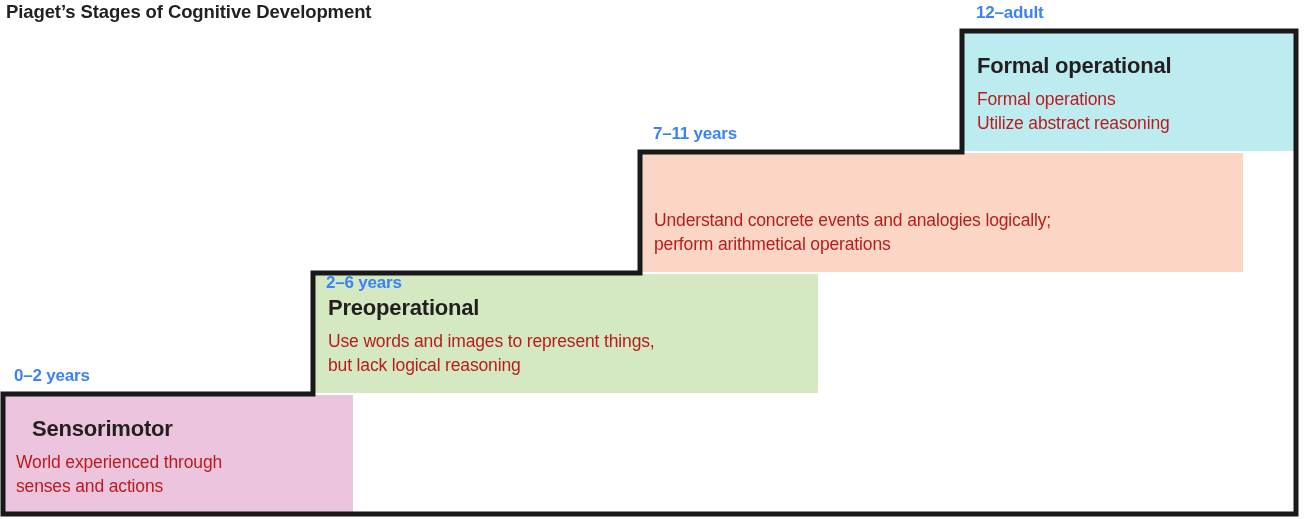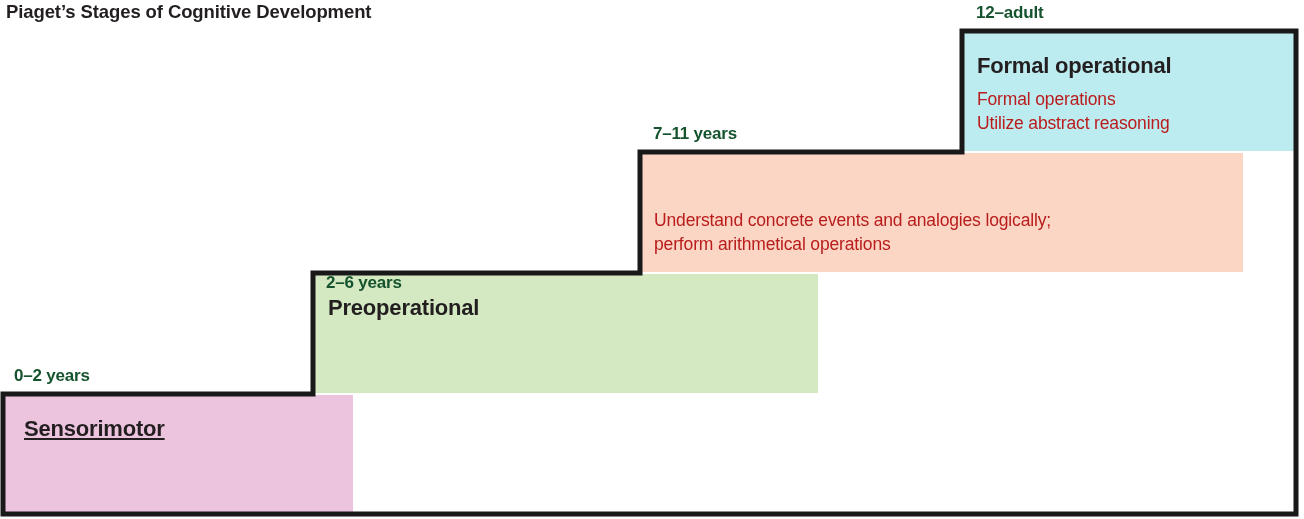--- a/index.html
+++ b/index.html
@@ -13,21 +13,21 @@
   .title{
     position:absolute;left:6px;top:1px;
     font-size:18.5px;font-weight:bold;letter-spacing:-0.1px;
     color:#231f20;white-space:nowrap;
   }
 
   .block{position:absolute;box-sizing:border-box;}
 
   .age-label{
     position:absolute;font-size:17px;font-weight:bold;
-    color:#14532d;white-space:nowrap;letter-spacing:-0.2px;
+    color:#3b82f6;white-space:nowrap;letter-spacing:-0.2px;
   }
 
   .stage-name{
     position:absolute;font-size:22px;font-weight:bold;
     color:#231f20;white-space:nowrap;letter-spacing:-0.2px;
   }
 
   .stage-desc{
     position:absolute;font-size:17.5px;font-weight:normal;
     color:#b91c1c;line-height:23.5px;white-space:pre-line;
@@ -38,25 +38,29 @@
 </style>
 </head>
 <body>
 
 <div id="stage">
 
   <div class="title">Piaget’s Stages of Cognitive Development</div>
 
   <div class="block" style="left:3px;top:395px;width:350px;height:119px;background:#edc4de;"></div>
   <div class="age-label" style="left:14px;top:366px;">0–2 years</div>
-  <div class="stage-name" style="left:24px;top:416px;text-decoration:underline;">Sensorimotor</div>
+  <div class="stage-name" style="left:32px;top:416px;">Sensorimotor</div>
+  <div class="stage-desc" style="left:16px;top:451px;width:330px;">World experienced through
+senses and actions</div>
 
   <div class="block" style="left:315px;top:274px;width:503px;height:119px;background:#d4e8c2;"></div>
   <div class="age-label" style="left:326px;top:245px;margin-top:28px;">2–6 years</div>
   <div class="stage-name" style="left:328px;top:295px;">Preoperational</div>
+  <div class="stage-desc" style="left:328px;top:330px;width:485px;">Use words and images to represent things,
+but lack logical reasoning</div>
 
   <div class="block" style="left:642px;top:153px;width:601px;height:119px;background:#fbd6c5;"></div>
   <div class="age-label" style="left:653px;top:124px;">7–11 years</div>
   <div class="stage-desc" style="left:654px;top:209px;width:585px;">Understand concrete events and analogies logically;
 perform arithmetical operations</div>
 
   <div class="block" style="left:964px;top:32px;width:332px;height:119px;background:#bdecf0;"></div>
   <div class="age-label" style="left:976px;top:3px;">12–adult</div>
   <div class="stage-name" style="left:977px;top:53px;">Formal operational</div>
   <div class="stage-desc" style="left:977px;top:88px;width:312px;">Formal operations

